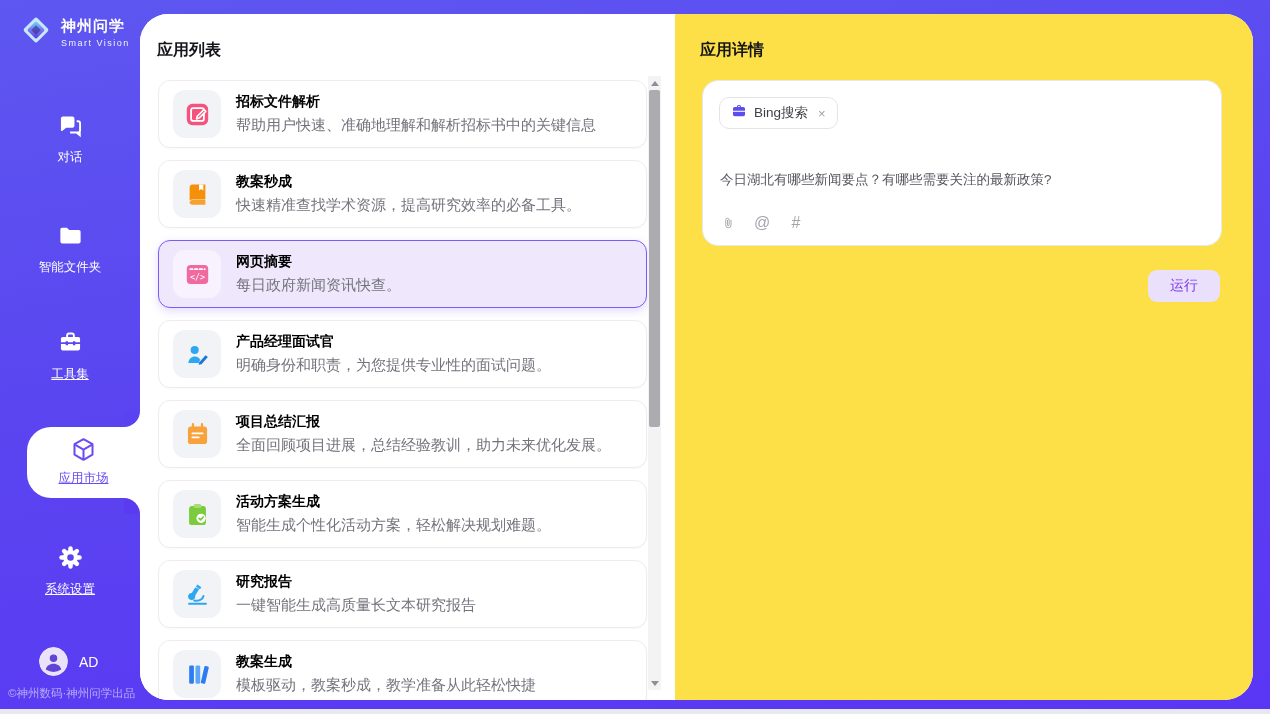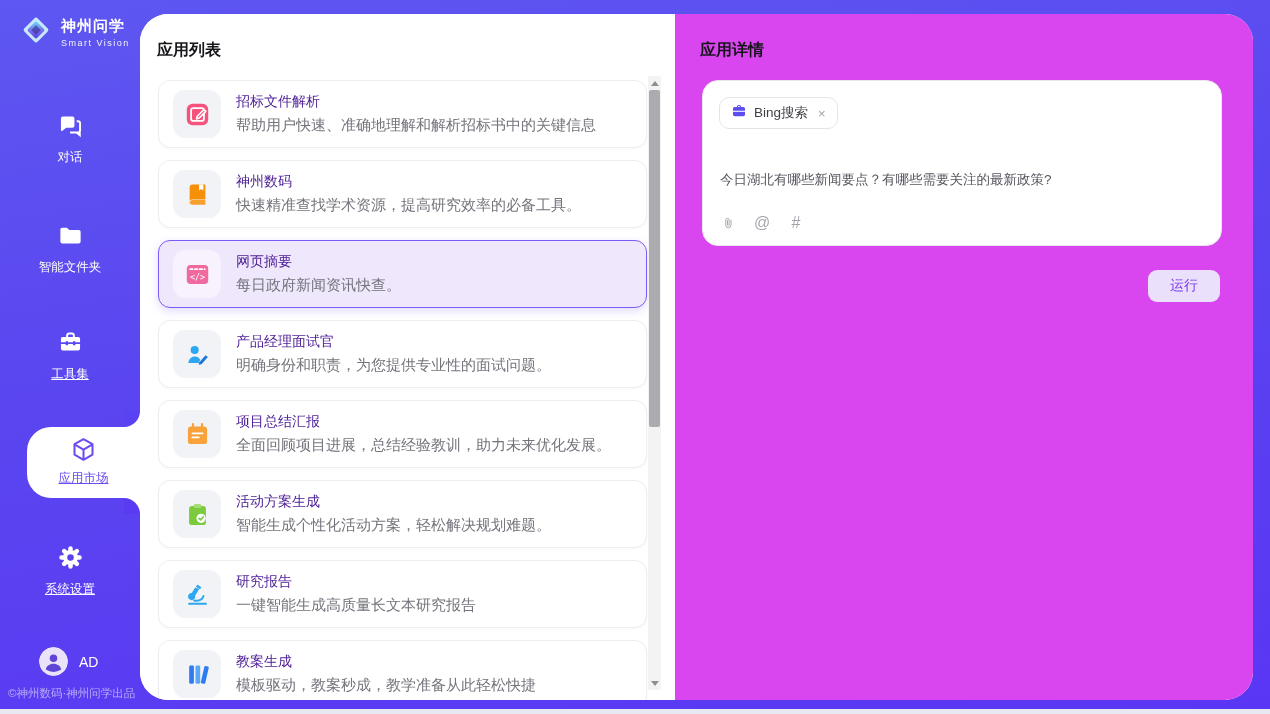--- a/index.html
+++ b/index.html
@@ -41,34 +41,34 @@
   .list-panel { position:relative; width:535px; background:#fff; flex:none; }
   .panel-title { position:absolute; top:26px; left:17px; font-size:16px; font-weight:bold; color:#15151A; }
   .cards { position:absolute; top:66px; left:18px; width:489px; }
   .card { display:flex; align-items:center; gap:15px; height:68px; padding-left:14px;
     background:#fff; border:1px solid #EDEDF1; border-radius:12px; margin-bottom:12px;
     box-shadow:0 1px 2px rgba(20,20,40,.03); cursor:pointer; }
   .card.selected { background:#EFE8FD; border:1.5px solid #7D5BFB; box-shadow:0 3px 10px rgba(125,91,251,.22); }
   .tile { width:48px; height:48px; border-radius:12px; background:#F2F3F6; flex:none;
     display:flex; align-items:center; justify-content:center; }
   .card.selected .tile { background:#F7F2FE; }
-  .card-title { font-size:14px; font-weight:normal; color:#4c1d95; }
+  .card-title { font-size:14px; font-weight:bold; color:#000000; }
   .card-desc { font-size:15px; color:#73737C; margin-top:5px; }
 
   
   .sb-track { position:absolute; top:62px; bottom:10px; right:14px; width:13px;
     background:#F3F3F4; border-radius:2px; }
   .sb-arrow { position:absolute; left:0; width:13px; height:14px; display:flex; align-items:center; justify-content:center; cursor:pointer; }
   .sb-arrow.up { top:0; } .sb-arrow.down { bottom:0; }
   .tri-up { width:0; height:0; border-left:4px solid transparent; border-right:4px solid transparent; border-bottom:5px solid #8F8F93; }
   .tri-down { width:0; height:0; border-left:4px solid transparent; border-right:4px solid transparent; border-top:5px solid #8F8F93; }
   .sb-thumb { position:absolute; left:1px; top:14px; width:11px; height:337px; background:#ACACB0; border-radius:2px; cursor:grab; }
 
   
-  .detail-panel { position:relative; flex:1; background:#d946ef; }
+  .detail-panel { position:relative; flex:1; background:#fde047; }
   .input-card { position:absolute; left:27px; top:66px; width:520px; height:166px;
     background:#fff; border:1px solid #E8E8EC; border-radius:16px; padding:16px; }
   .chip { display:inline-flex; align-items:center; gap:7px; height:32px; padding:0 11px;
     background:#fff; border:1px solid #E4E4E8; border-radius:10px; cursor:pointer; }
   .chip-label { font-size:13.5px; color:#3F3F46; }
   .chip-close { font-size:13px; color:#A1A1AA; margin-left:3px; cursor:pointer; }
   .question { position:absolute; left:17px; top:70px; right:17px; font-size:13.5px; color:#55555E;margin-top:20px; }
   .composer-icons { position:absolute; left:17px; bottom:13px; display:flex; align-items:center; gap:18px; color:#A4A4AC; }
   .composer-icons .ci { display:inline-flex; align-items:center; justify-content:center; width:16px; height:18px; font-size:16px; cursor:pointer; }
   .run-btn { position:absolute; right:33px; top:256px; width:72px; height:32px; border:none;
@@ -178,21 +178,21 @@
         </div>
         <div class="card">
           <span class="tile">
             <svg width="27" height="27" viewBox="0 0 24 24">
               <path fill="#F79009" d="M5 5.4C5 4.1 6.1 3 7.4 3H19v13.4H7.4c-.9 0-1.6.3-2.4.9V5.4z"></path>
               <path fill="#F79009" d="M5 19.2c0-1.3 1.1-2.4 2.4-2.4H19V21H7.4C6.1 21 5 20.5 5 19.2z" opacity=".85"></path>
               <path d="M13.4 3v5.4l1.9-1.4 1.9 1.4V3z" fill="#fff"></path>
             </svg>
           </span>
     <span>
-            <span class="card-title" style="display:block">神州数码</span>
+            <span class="card-title" style="display:block">教案秒成</span>
     <span class="card-desc" style="display:block">快速精准查找学术资源，提高研究效率的必备工具。</span>
           </span>
         </div>
         <div class="card selected">
           <span class="tile">
             <svg width="27" height="27" viewBox="0 0 24 24">
               <rect x="2.5" y="3.5" width="19" height="17" rx="3.4" fill="#F06A9F"></rect>
               <path stroke="#fff" stroke-width="1.5" stroke-linecap="round" stroke-dasharray="2.2 2" d="M5.5 7.3h13"></path>
               <text x="12" y="16.8" font-size="7.5" fill="#fff" text-anchor="middle" font-family="monospace">&lt;/&gt;</text>
             </svg>

